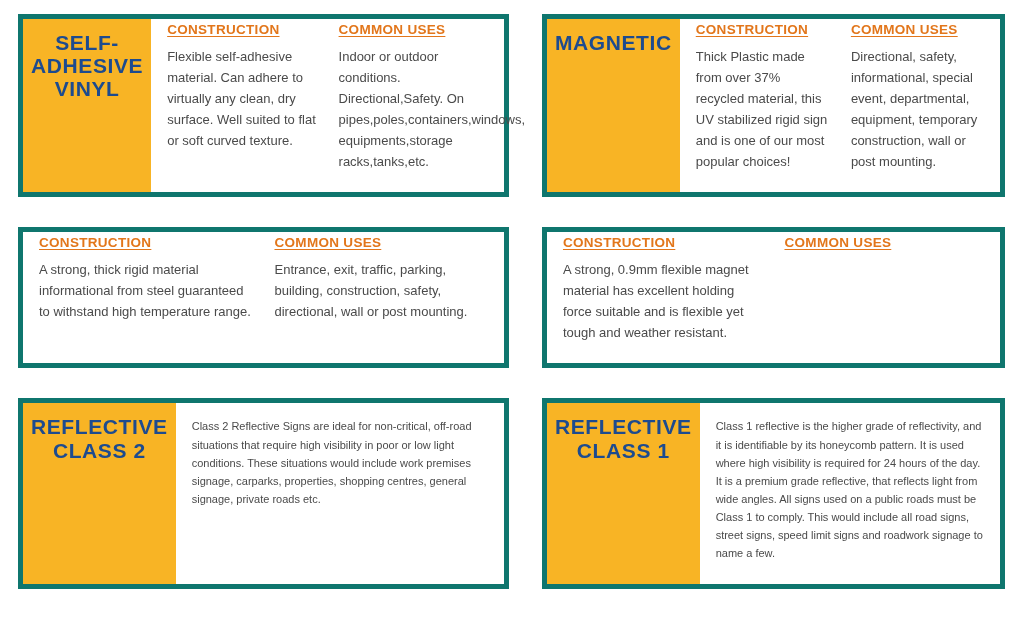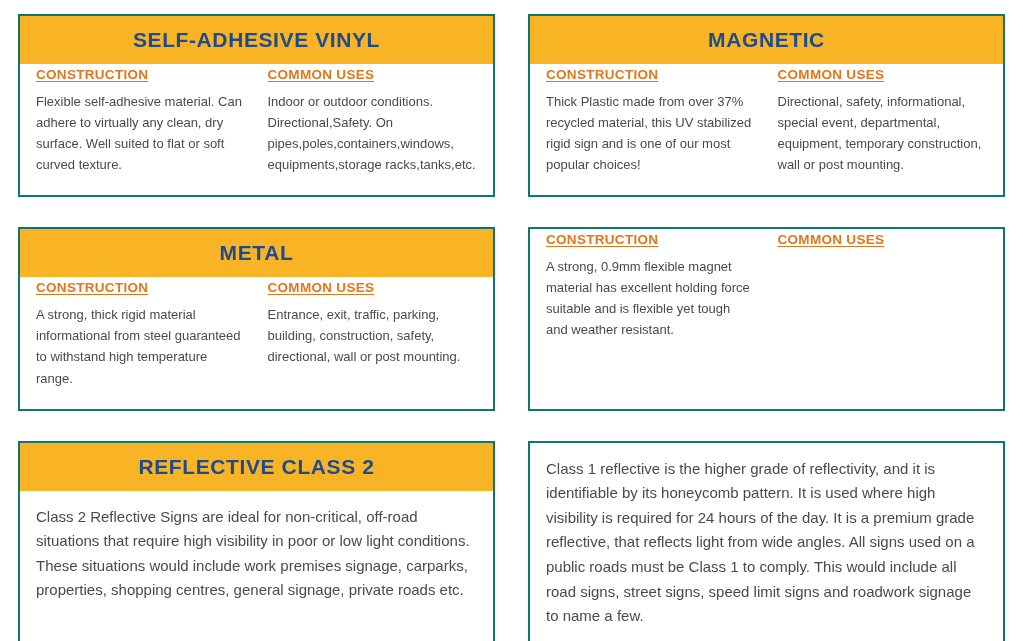--- a/index.html
+++ b/index.html
@@ -17,24 +17,24 @@
     overflow: hidden;
   }
   .grid {
     display: grid;
     grid-template-columns: 1fr 1fr;
     column-gap: 33px;
     row-gap: 30px;
     padding: 14px 18px 0 18px;
   }
   .card {
-    border: 2px solid #0f766e;
+    border: 5px solid #0f766e;
     background: #ffffff;
     display: flex;
-    flex-direction: column;
+    flex-direction: row;
   }
   .card-header {
     background: #f7b32b;
     background: #f8b425;
     color: #1d4b8f;
     text-align: center;
     font-size: 21px;
     font-weight: bold;
     letter-spacing: 0.6px;
     padding: 12px 8px 13px 8px;
@@ -63,21 +63,21 @@
   .col-text {
     color: #4a4a4a;
     font-size: 13px;
     line-height: 1.62;
   }
   .card-body.single {
     display: block;
     padding: 14px 16px 22px 16px;
   }
   .single .col-text {
-    font-size: 15px;
+    font-size: 11px;
     line-height: 1.64;
   }
   .row-tall .card-body { min-height: 118px; }
 </style>
 </head>
 <body>
 
 <div class="page">
   <div class="grid">
 
@@ -103,21 +103,20 @@
           <div class="col-text">Thick Plastic made from over 37% recycled material, this UV stabilized rigid sign and is one of our most popular choices!</div>
         </div>
         <div class="col">
           <span class="col-label">COMMON USES</span>
           <div class="col-text">Directional, safety, informational, special event, departmental, equipment, temporary construction, wall or post mounting.</div>
         </div>
       </div>
     </div>
 
     <div class="card row-tall">
-      <div class="card-header">METAL</div>
       <div class="card-body">
         <div class="col">
           <span class="col-label">CONSTRUCTION</span>
           <div class="col-text">A strong, thick rigid material informational from steel guaranteed to withstand high temperature range.</div>
         </div>
         <div class="col">
           <span class="col-label">COMMON USES</span>
           <div class="col-text">Entrance, exit, traffic, parking, building, construction, safety, directional, wall or post mounting.</div>
         </div>
       </div>
@@ -136,19 +135,20 @@
     </div>
 
     <div class="card">
       <div class="card-header">REFLECTIVE CLASS 2</div>
       <div class="card-body single">
         <div class="col-text">Class 2 Reflective Signs are ideal for non-critical, off-road situations that require high visibility in poor or low light conditions. These situations would include work premises signage, carparks, properties, shopping centres, general signage, private roads etc.</div>
       </div>
     </div>
 
     <div class="card">
+      <div class="card-header">REFLECTIVE CLASS 1</div>
       <div class="card-body single">
         <div class="col-text">Class 1 reflective is the higher grade of reflectivity, and it is identifiable by its honeycomb pattern. It is used where high visibility is required for 24 hours of the day. It is a premium grade reflective, that reflects light from wide angles. All signs used on a public roads must be Class 1 to comply. This would include all road signs, street signs, speed limit signs and roadwork signage to name a few.</div>
       </div>
     </div>
 
   </div>
 </div>
 
 </body></html>

